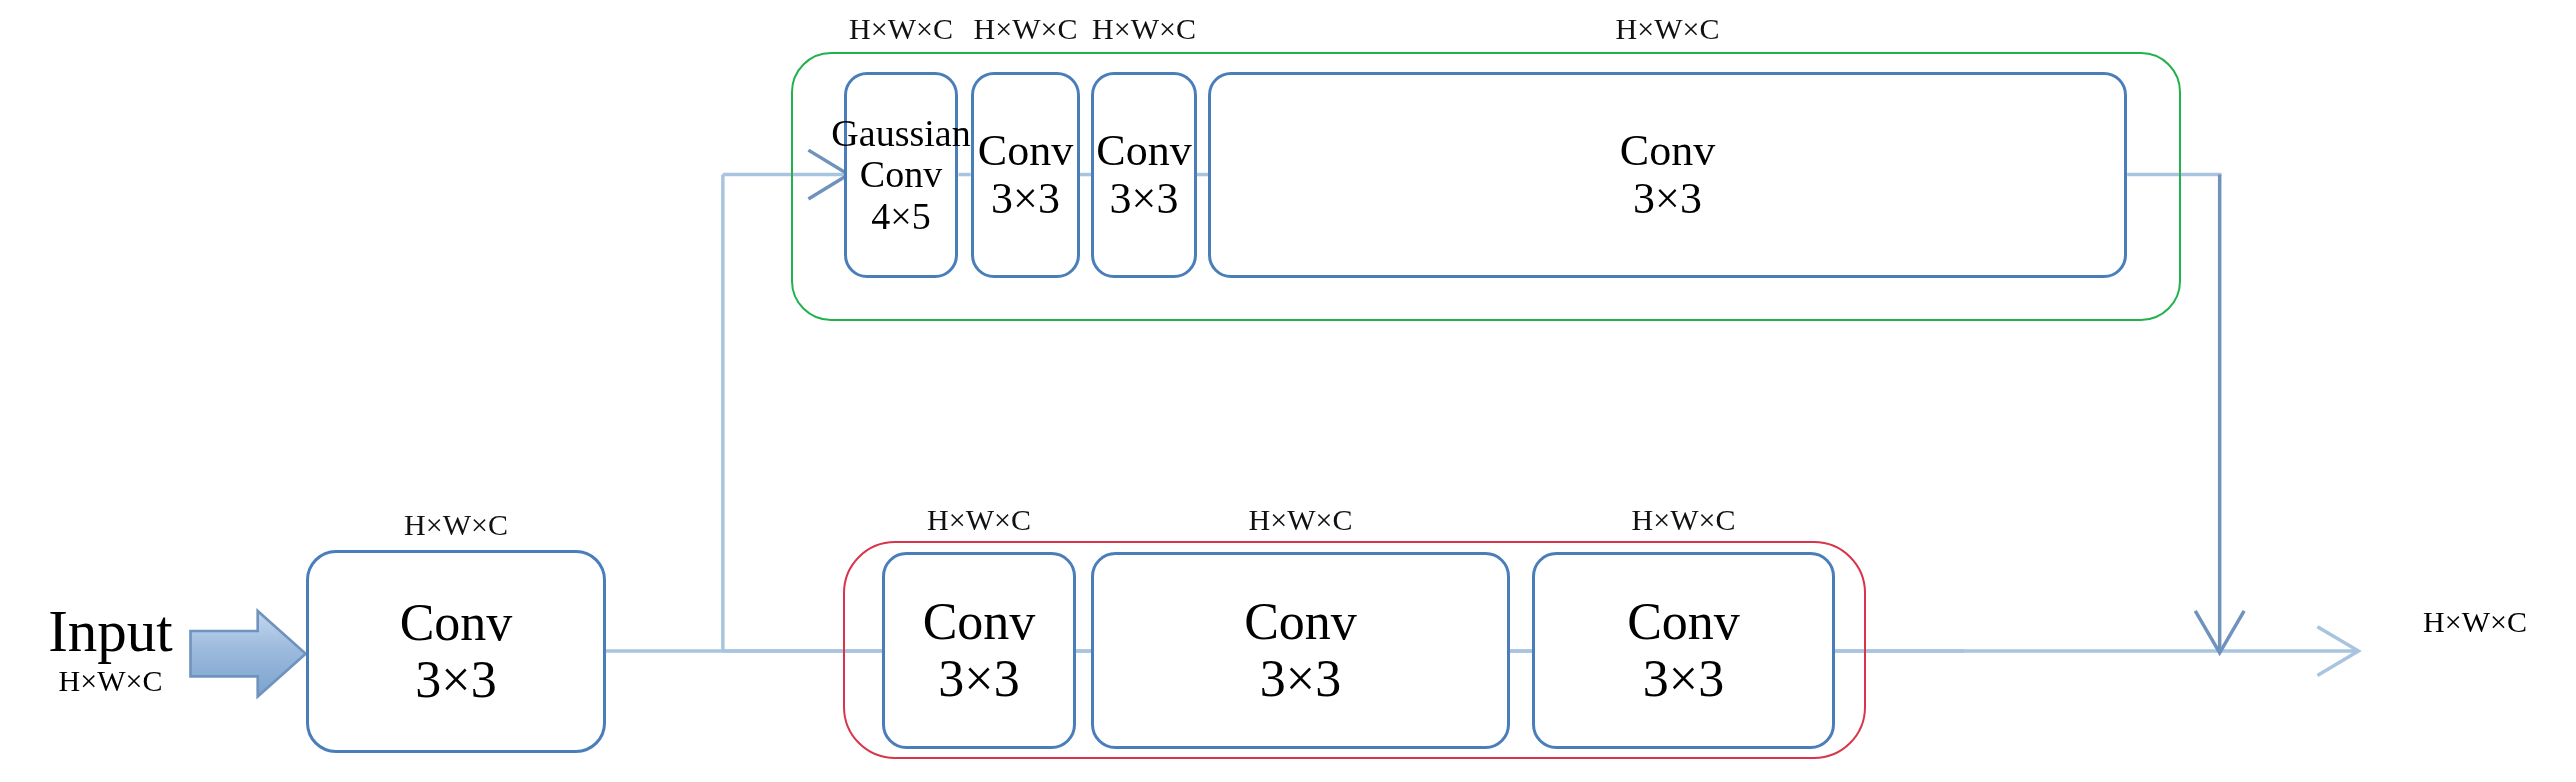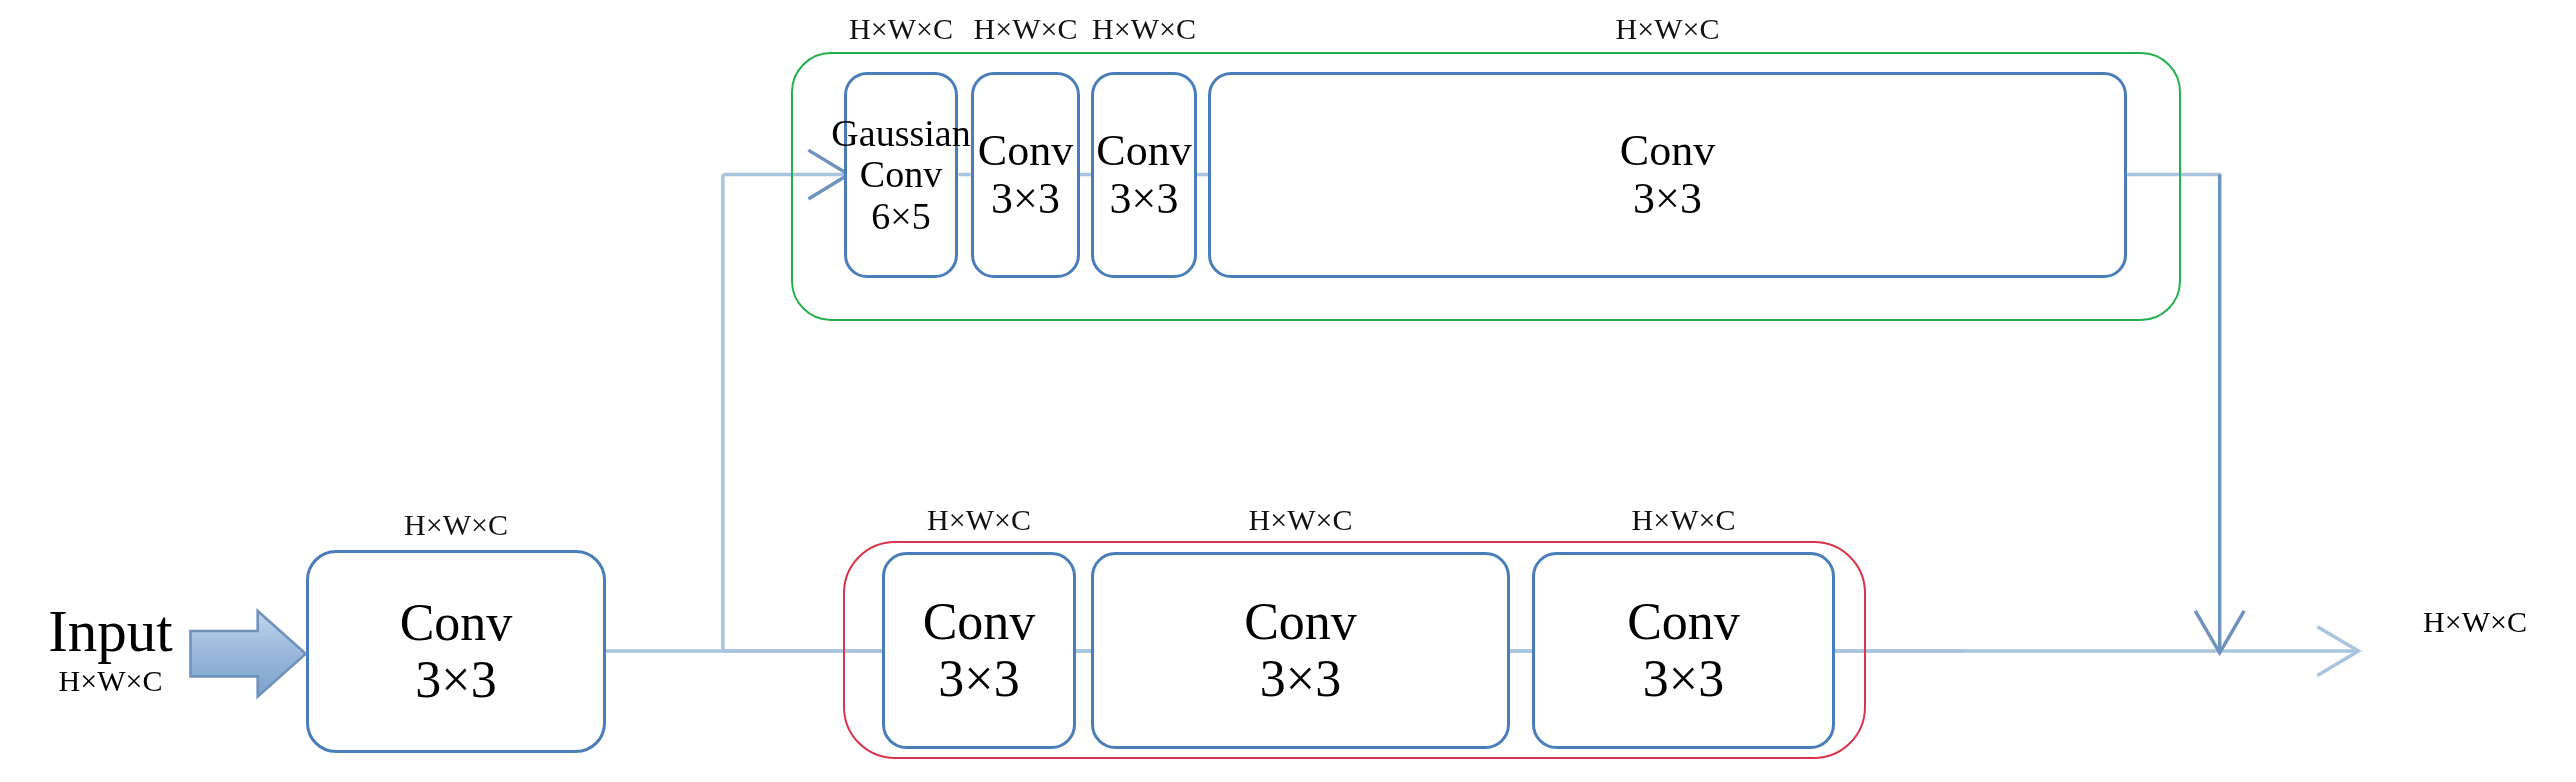--- a/index.html
+++ b/index.html
@@ -120,21 +120,21 @@
 
   <div class="node t-big" style="left:306px;top:550px;width:300px;height:203px;">
     <span class="ln l1">Conv</span>
     <span class="ln l2">3×3</span>
   </div>
 
   <div class="dim" style="left:844px;top:12.2px;width:114px;">H×W×C</div>
   <div class="node t-gauss" style="left:844px;top:72px;width:114px;height:206px;border-radius:23px;">
     <span class="ln l1">Gaussian</span>
     <span class="ln l2">Conv</span>
-    <span class="ln l3">6×5</span>
+    <span class="ln l3">4×5</span>
   </div>
 
   <div class="dim" style="left:971px;top:12.2px;width:109px;">H×W×C</div>
   <div class="node t-mid" style="left:971px;top:72px;width:109px;height:206px;border-radius:23px;">
     <span class="ln l1">Conv</span>
     <span class="ln l2">3×3</span>
   </div>
 
   <div class="dim" style="left:1091px;top:12.2px;width:106px;">H×W×C</div>
   <div class="node t-mid" style="left:1091px;top:72px;width:106px;height:206px;border-radius:23px;">

